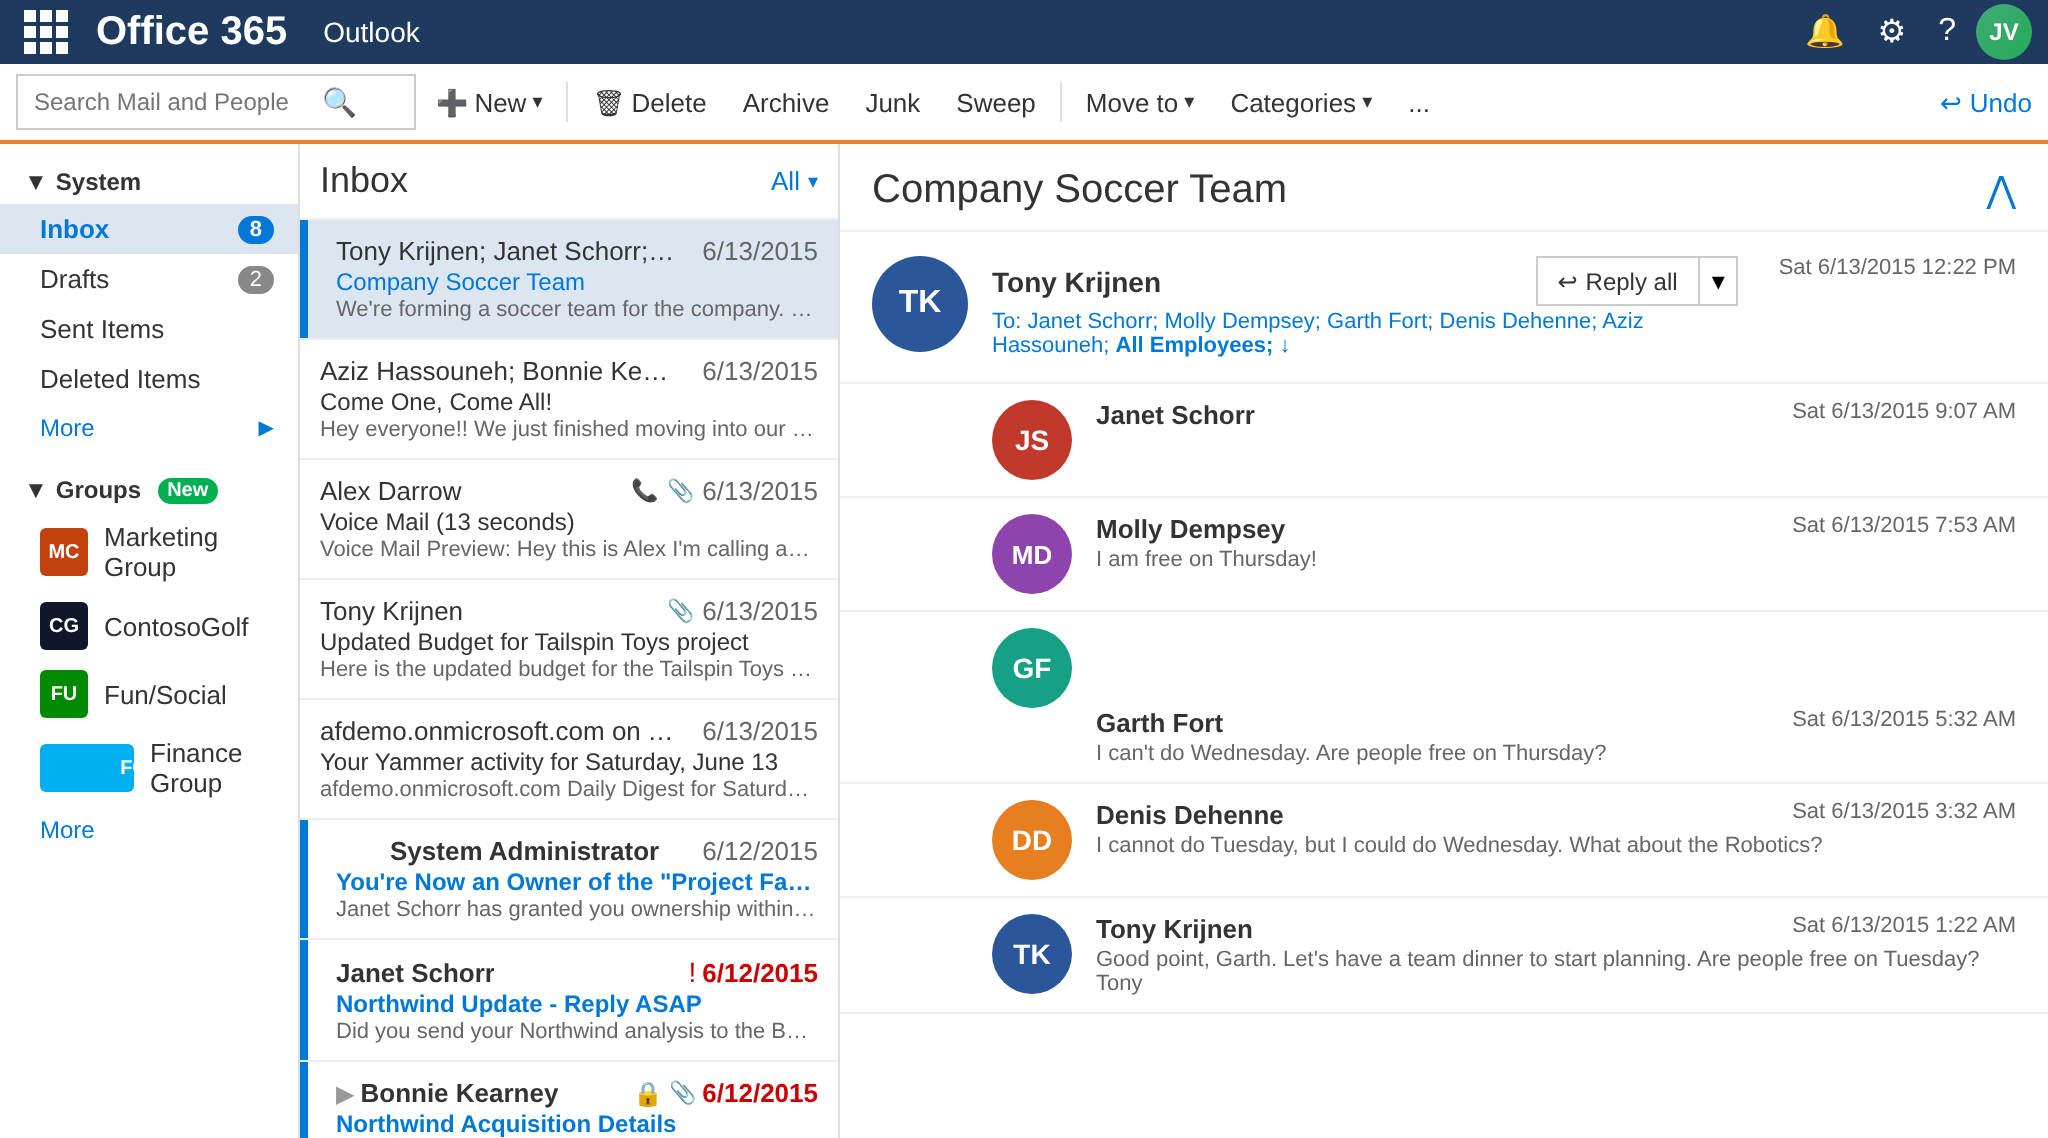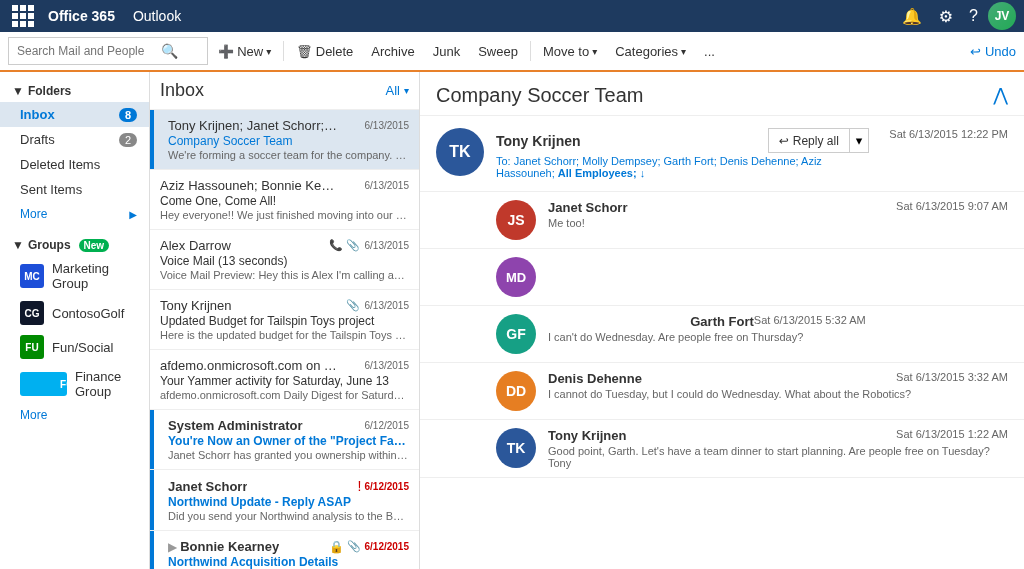--- a/index.html
+++ b/index.html
@@ -5,21 +5,21 @@
     * { box-sizing: border-box; margin: 0; padding: 0; }
     body { font-family: 'Segoe UI', Arial, sans-serif; font-size: 13px; background: #f0f0f0; overflow: hidden; width: 1024px; height: 569px; }
 
     
     .top-bar {
       display: flex; align-items: center;
       background: #1e3a5f; height: 32px; padding: 0 8px; gap: 10px;
     }
     .waffle-icon { display: grid; grid-template-columns: repeat(3,6px); gap: 2px; padding: 4px; cursor: pointer; }
     .waffle-dot { width: 6px; height: 6px; background: white; }
-    .top-bar-title { color: white; font-size: 14px; font-weight: 600; }
+    .top-bar-title { color: white; font-size: 20px; font-weight: 600; }
     .top-bar-app { color: white; font-size: 14px; margin-left: 8px; font-weight: 300; }
     .top-bar-icons { margin-left: auto; display: flex; gap: 4px; align-items: center; }
     .top-bar-icon-btn { color: white; background: none; border: none; cursor: pointer; font-size: 16px; padding: 4px 6px; }
     .avatar-circle { width: 28px; height: 28px; border-radius: 50%; overflow: hidden; background: #4a7a3a; }
 
     
     .toolbar {
       display: flex; align-items: center;
       background: white; height: 40px; padding: 0 8px; gap: 2px;
       border-bottom: 2px solid #e8812a;
@@ -89,21 +89,21 @@
       padding: 8px 10px; border-bottom: 1px solid #eee; cursor: pointer;
       background: white; position: relative;
     }
     .email-item.selected { background: #dce6f0; }
     .email-left-bar { position: absolute; left: 0; top: 0; bottom: 0; width: 4px; background: #0078d7; }
     .email-sender { font-size: 13px; color: #333; white-space: nowrap; overflow: hidden; text-overflow: ellipsis; max-width: 180px; }
     .email-subject { font-size: 12px; color: #0078d7; white-space: nowrap; overflow: hidden; text-overflow: ellipsis; margin-top: 1px; }
     .email-subject.black { color: #333; }
     .email-preview { font-size: 11px; color: #666; white-space: nowrap; overflow: hidden; text-overflow: ellipsis; margin-top: 1px; }
     .email-meta { display: flex; align-items: center; justify-content: space-between; }
-    .email-date { font-size: 10px; color: #666; white-space: nowrap; }
+    .email-date { font-size: 13px; color: #666; white-space: nowrap; }
     .email-date.red { color: #c00; font-weight: 600; }
     .email-flag { color: #c00; font-size: 14px; }
     .email-lock { color: #c00; font-size: 14px; }
 
     
     .email-content {
       flex: 1; background: white; overflow-y: auto; padding: 0;
     }
     .email-content-header {
       display: flex; align-items: flex-start; justify-content: space-between;
@@ -208,50 +208,50 @@
     <span>↩</span>
     <span>Undo</span>
   </button>
 </div>
 
 <div class="main-layout">
 
   <div class="sidebar">
     <div class="sidebar-section-header">
       <span>▼</span>
-      <span>Folders</span>
+      <span>System</span>
     </div>
 
     <div class="sidebar-item active">
       <span>Inbox</span>
       <span class="badge">8</span>
     </div>
     <div class="sidebar-item">
       <span>Drafts</span>
       <span class="badge gray">2</span>
     </div>
     <div class="sidebar-item">
+      <span>Sent Items</span>
+    </div>
+    <div class="sidebar-item">
       <span>Deleted Items</span>
-    </div>
-    <div class="sidebar-item">
-      <span>Sent Items</span>
     </div>
     <div class="sidebar-item" style="display:flex;align-items:center;gap:4px;">
       <span style="color:#0078d7;font-size:12px;">More</span>
       <span style="font-size:10px;color:#0078d7;">▶</span>
     </div>
 
     <div class="sidebar-section-header" style="margin-top:8px;">
       <span>▼</span>
       <span>Groups</span>
       <span class="new-badge">New</span>
     </div>
 
     <div class="group-item">
-      <div class="group-avatar" style="background:#1d4ed8;">MC</div>
+      <div class="group-avatar" style="background:#c2410c;">MC</div>
       <span>Marketing Group</span>
     </div>
     <div class="group-item">
       <div class="group-avatar" style="background:#0f172a;text-align:center;">CG</div>
       <span>ContosoGolf</span>
     </div>
     <div class="group-item">
       <div class="group-avatar" style="background:#008a00;">FU</div>
       <span>Fun/Social</span>
     </div>
@@ -324,21 +324,21 @@
         <span class="email-sender">afdemo.onmicrosoft.com on Yammer</span>
         <span class="email-date">6/13/2015</span>
       </div>
       <div class="email-subject black">Your Yammer activity for Saturday, June 13</div>
       <div class="email-preview">afdemo.onmicrosoft.com Daily Digest for Saturday, June 13 62...</div>
     </div>
 
     <div class="email-item unread" style="position:relative;">
       <div class="email-left-bar"></div>
       <div class="email-meta">
-        <span class="email-sender" style="padding-left:8px;font-weight:700;">System Administrator</span>
+        <span class="email-sender" style="padding-left:8px;font-weight:700;margin-left:27px;">System Administrator</span>
         <span class="email-date">6/12/2015</span>
       </div>
       <div style="padding-left:8px;">
         <div class="email-subject" style="color:#0078d7;font-weight:700;">You're Now an Owner of the "Project Falcon" Team I</div>
         <div class="email-preview">Janet Schorr has granted you ownership within the "Project Fal...</div>
       </div>
     </div>
 
     <div class="email-item unread" style="position:relative;">
       <div class="email-left-bar"></div>
@@ -407,32 +407,38 @@
       </div>
     </div>
 
     <div class="collapsed-conv" style="display:flex;align-items:flex-start;gap:12px;">
       <div class="conv-avatar-placeholder" style="background:#c0392b;width:40px;height:40px;font-size:14px;border-radius:50%;">JS</div>
       <div style="flex:1;">
         <div style="display:flex;justify-content:space-between;">
           <span class="collapsed-sender">Janet Schorr</span>
           <span class="collapsed-date">Sat 6/13/2015 9:07 AM</span>
         </div>
-        <div class="collapsed-preview">Me too!</div>
       </div>
     </div>
 
     <div class="collapsed-conv" style="display:flex;align-items:flex-start;gap:12px;">
       <div class="conv-avatar-placeholder" style="background:#8e44ad;width:40px;height:40px;font-size:13px;border-radius:50%;">MD</div>
+      <div style="flex:1;">
+        <div style="display:flex;justify-content:space-between;">
+          <span class="collapsed-sender">Molly Dempsey</span>
+          <span class="collapsed-date">Sat 6/13/2015 7:53 AM</span>
+        </div>
+        <div class="collapsed-preview">I am free on Thursday!</div>
+      </div>
     </div>
 
     <div class="collapsed-conv" style="display:flex;align-items:flex-start;gap:12px;">
       <div class="conv-avatar-placeholder" style="background:#16a085;width:40px;height:40px;font-size:14px;border-radius:50%;">GF</div>
       <div style="flex:1;">
-        <div style="display:flex;justify-content:center;">
+        <div style="display:flex;justify-content:space-between;margin-top:40px;">
           <span class="collapsed-sender">Garth Fort</span>
           <span class="collapsed-date">Sat 6/13/2015 5:32 AM</span>
         </div>
         <div class="collapsed-preview">I can't do Wednesday. Are people free on Thursday?</div>
       </div>
     </div>
 
     <div class="collapsed-conv" style="display:flex;align-items:flex-start;gap:12px;">
       <div class="conv-avatar-placeholder" style="background:#e67e22;width:40px;height:40px;font-size:14px;border-radius:50%;">DD</div>
       <div style="flex:1;">

